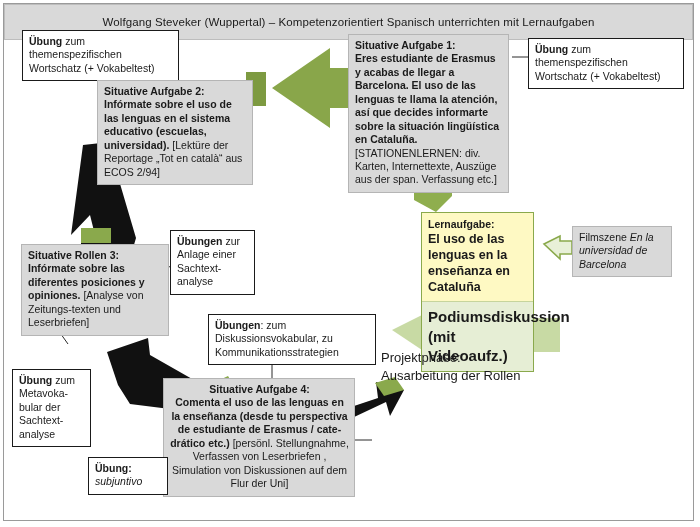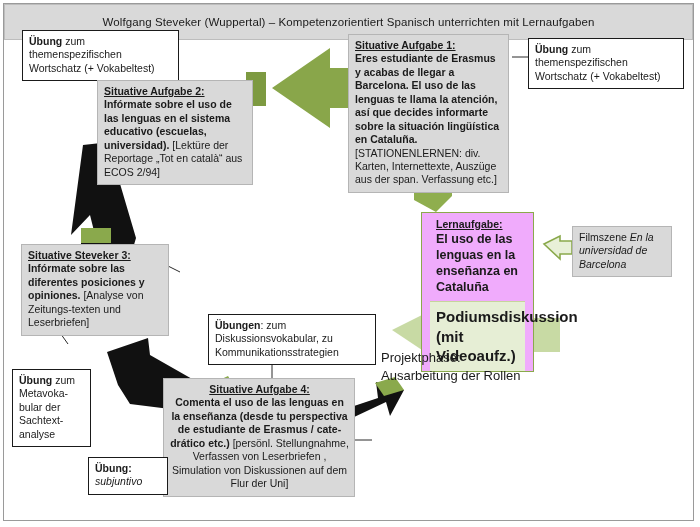--- a/index.html
+++ b/index.html
@@ -54,31 +54,31 @@
     background:#d9d9d9;
     border:1px solid #b5b5b5;
     padding:4px 5px 5px 6px;
   }
   .white{
     background:#ffffff;
     border:1.4px solid #1a1a1a;
     padding:4px 5px 5px 6px;
   }
   .greenbox{
-    background:#f0abfc;
+    background:#fef9c3;
     border:1px solid #8aa94c;
-    padding:5px 14px;
+    padding:5px 6px;
   }
   .greenbox .sub{
     background:#e6eed5;
     margin:6px -6px -5px -6px;
     padding:5px 6px 6px 6px;
     border-top:1px solid #c6d49c;
   }
-  .hd{ font-weight:bold; text-decoration:underline; display:block; }
+  .hd{ font-weight:bold; display:block; }
   .bold{ font-weight:bold; }
   .ital{ font-style:italic; }
   .plain{ font-weight:normal; }
 
   
   .freetext{
     position:absolute;
     font-size:13px;
     line-height:1.35;
     color:#1a1a1a;
@@ -175,25 +175,28 @@
     <span class="hd" style="font-size:10.5px;">Lernaufgabe:</span>
     <span class="bold">El uso de las lenguas en la enseñanza en Cataluña</span>
     <div class="sub bold" style="font-size:15px;">Podiumsdiskussion (mit Videoaufz.)</div>
   </div>
 
   <div class="box gray layerTop" style="left:572px; top:226px; width:100px;">
     <span class="plain">Filmszene </span><span class="ital">En la universidad de Barcelona</span>
   </div>
 
   <div class="box gray layerTop" style="left:21px; top:244px; width:148px;">
-    <span class="hd">Situative Steveker 3:</span>
+    <span class="hd">Situative Rollen 3:</span>
     <span class="bold">Infórmate sobre las diferentes posiciones y opiniones.</span>
     <span class="plain">[Analyse von Zeitungs-texten und Leserbriefen]</span>
   </div>
 
+  <div class="box white layerTop" style="left:170px; top:230px; width:85px;">
+    <span class="bold">Übungen</span><span class="plain"> zur Anlage einer Sachtext-analyse</span>
+  </div>
 
   <div class="box white layerTop" style="left:12px; top:345px; width:79px;margin-top:24px;">
     <span class="bold">Übung</span><span class="plain"> zum Metavoka-bular der Sachtext-analyse</span>
   </div>
 
   <div class="box white layerTop" style="left:208px; top:314px; width:168px;">
     <span class="bold">Übungen</span><span class="plain">: zum Diskussionsvokabular, zu Kommunikationsstrategien</span>
   </div>
 
   <div class="box gray layerTop" style="left:163px; top:378px; width:192px;text-align:center;">

